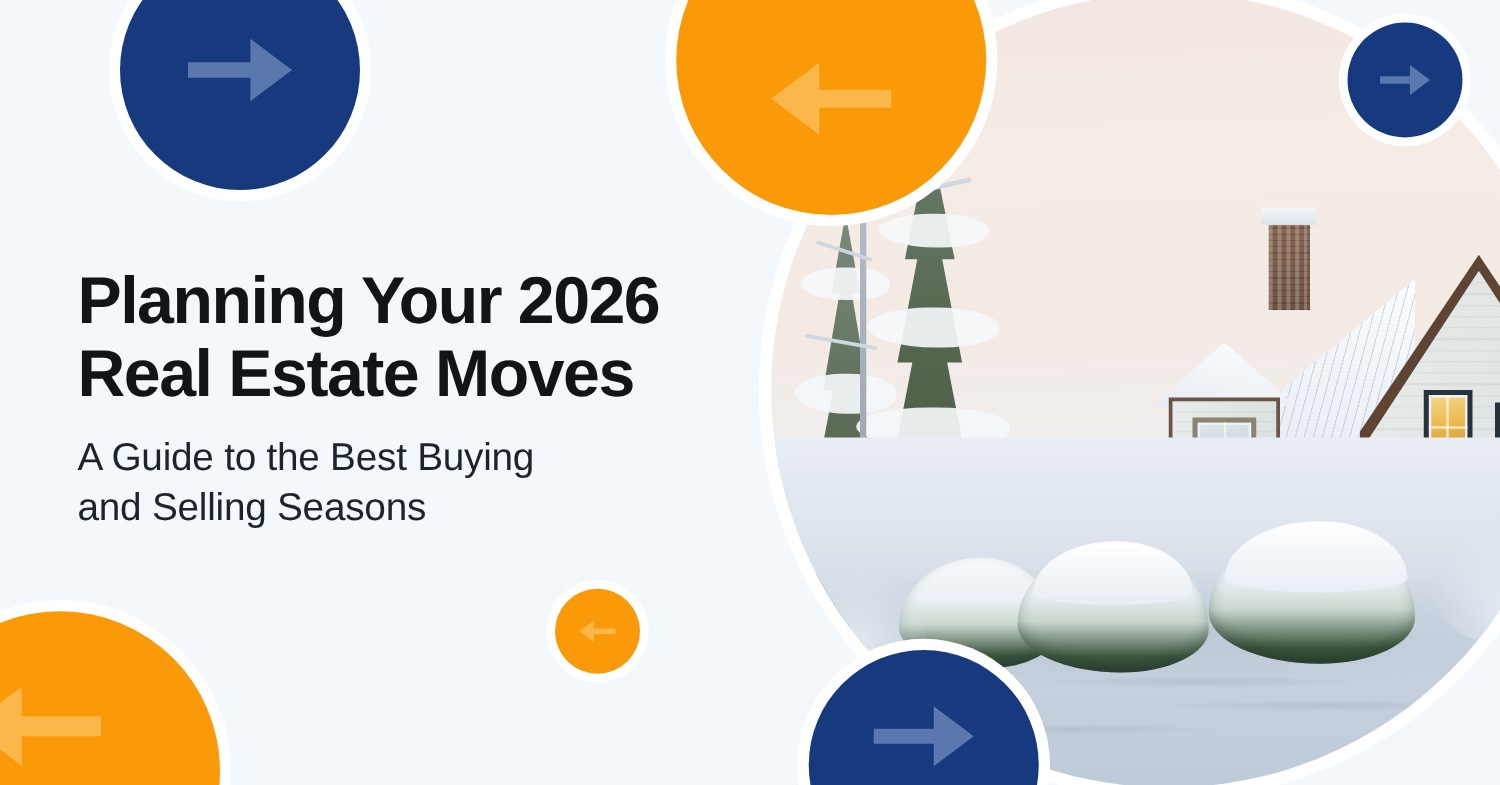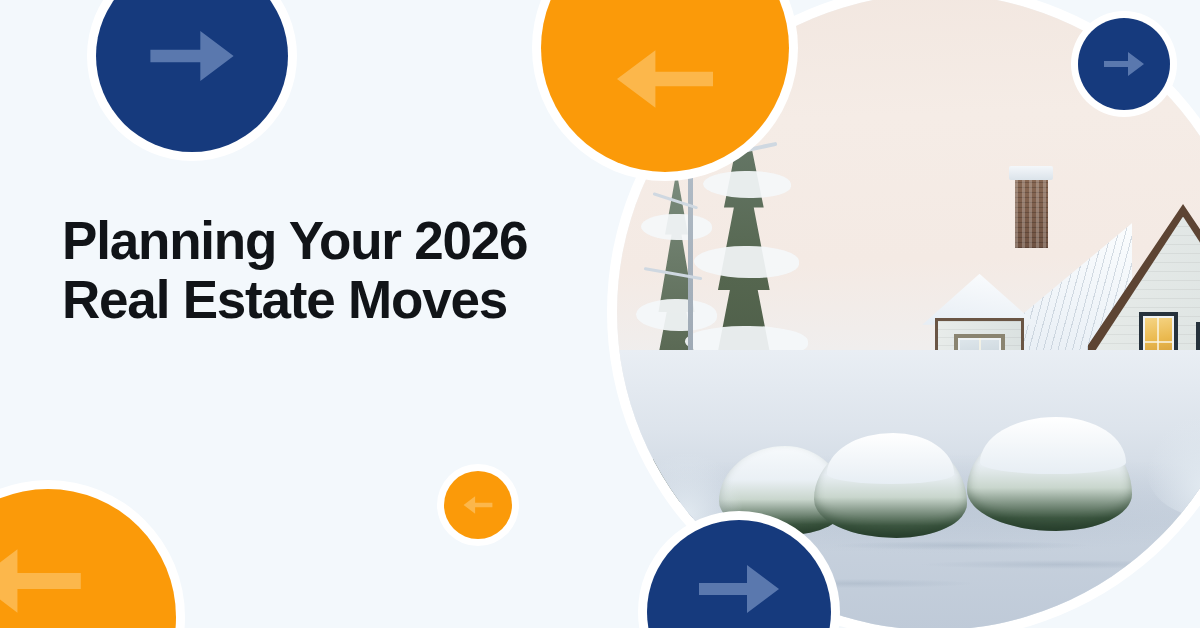--- a/index.html
+++ b/index.html
@@ -357,15 +357,17 @@
 
   <div class="deco ring" style="left:647px; top:520px; width:184px; height:184px; background:#163a7d; z-index:25;">
     <svg width="100" height="100" viewBox="0 0 100 100" aria-hidden="true" style="margin-bottom:46px;">
       <path d="M10 44 h48 V26 l32 24 -32 24 V56 H10 Z" fill="#5a78ae"></path>
     </svg>
   </div>
 
   <div class="text-block">
     <div class="headline">Planning Your 2026
 Real Estate Moves</div>
+    <div class="subhead">A Guide to the Best Buying
+and Selling Seasons</div>
   </div>
 
 </div>
 
 </body></html>

